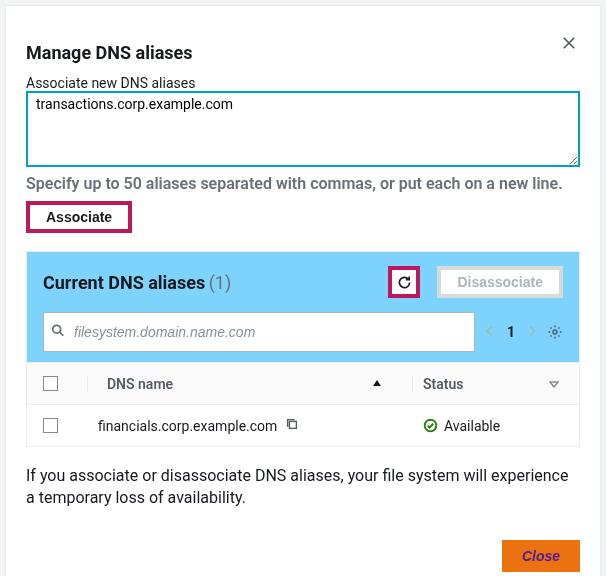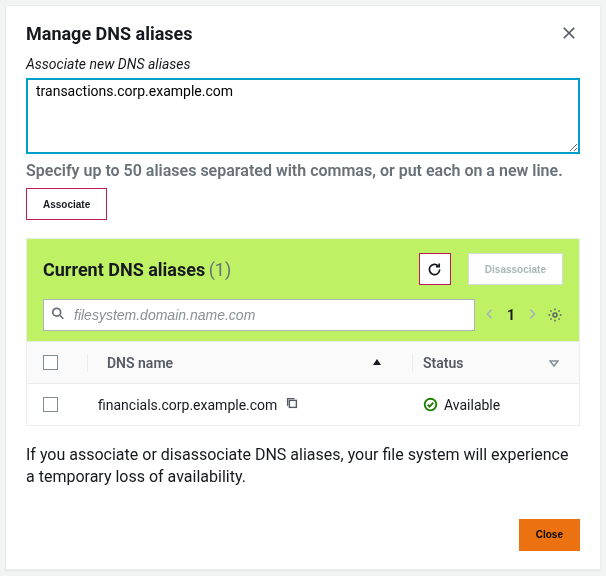--- a/index.html
+++ b/index.html
@@ -19,37 +19,36 @@
     .dialog-header {
       display: flex;
       justify-content: space-between;
       align-items: center;
       padding: 16px 20px 12px 20px;
     }
     .dialog-title {
       font-size: 18px;
       font-weight: 700;
       color: #16191f;
+      margin-top: 20px;
     }
     .close-x {
       cursor: pointer;
       color: #545b64;
       font-size: 16px;
       padding: 4px;
       display: flex;
       align-items: center;
     }
     .dialog-body {
       padding: 0 20px 16px 20px;
     }
     .section-label {
       font-size: 14px;
       color: #16191f;
-      margin-bottom: 6px;
-      font-style: italic;
     }
     .alias-textarea {
       width: 100%;
       height: 76px;
       border: 2px solid #00a1c9;
       padding: 3px 8px;
       font-size: 14px;
       font-family: inherit;
       resize: both;
       outline: none;
@@ -57,48 +56,49 @@
     .hint {
       font-size: 16px;
       color: #687078;
       font-weight: 600;
       margin-top: 4px;
     }
     .btn {
       display: inline-flex;
       align-items: center;
       justify-content: center;
-      border: 1px solid #be185d;
+      border: 4px solid #be185d;
       background: #fff;
       color: #16191f;
       font-weight: 700;
-      font-size: 10px;
+      font-size: 14px;
       padding: 5px 16px;
       cursor: pointer;
       height: 32px;
     }
     .btn-primary {
       background: #ec7211;
       border-color: #ec7211;
-      color: #000000;
+      color: #4c1d95;
+      font-style: italic;
     }
     .btn-icon {
       width: 32px;
       height: 32px;
       padding: 0;
     }
     .btn-disabled {
       color: #aab7b8;
       border-color: #d5dbdb;
       cursor: default;
     }
     .associate-row { margin-top: 8px; }
     .panel {
       border: 1px solid #eaeded;
-      background: #bef264;
+      background: #7dd3fc;
       margin-top: 18px;
     }
     .panel-header {
       display: flex;
       justify-content: space-between;
       align-items: center;
       padding: 14px 16px;
     }
     .panel-title {
       font-size: 18px;
@@ -118,21 +118,21 @@
       align-items: center;
       gap: 10px;
       padding: 0 16px 10px 16px;
     }
     .search-wrap {
       position: relative;
       flex: 1;
     }
     .search-input {
       width: 100%;
-      height: 32px;
+      height: 40px;
       border: 1px solid #aab7b8;
       padding: 4px 8px 4px 30px;
       font-size: 14px;
       font-style: italic;
       color: #687078;
       background: #fff;
     }
     .search-input::placeholder { font-style: italic; color: #879196; }
     .search-icon {
       position: absolute;

